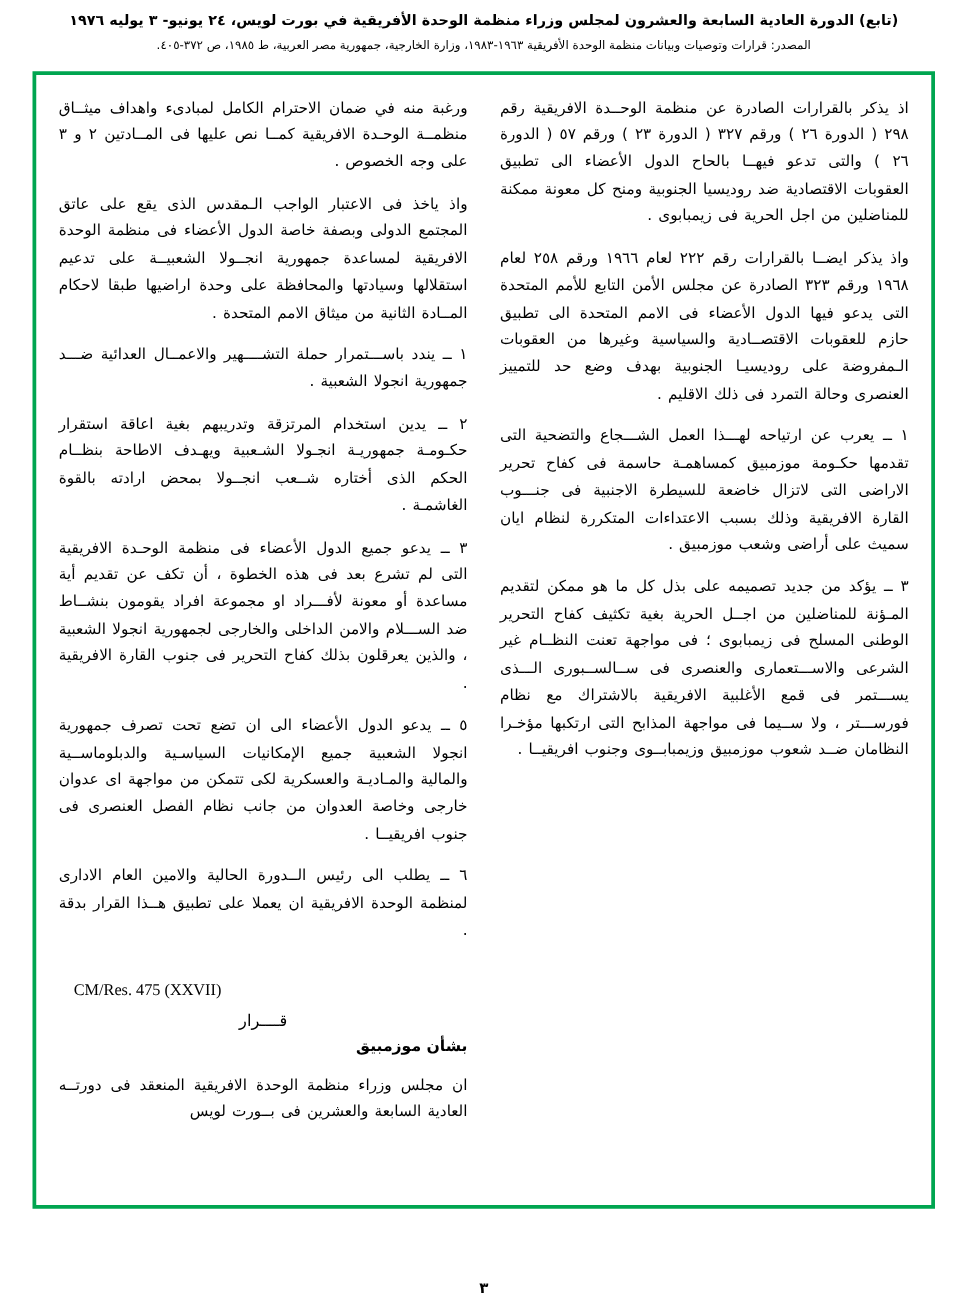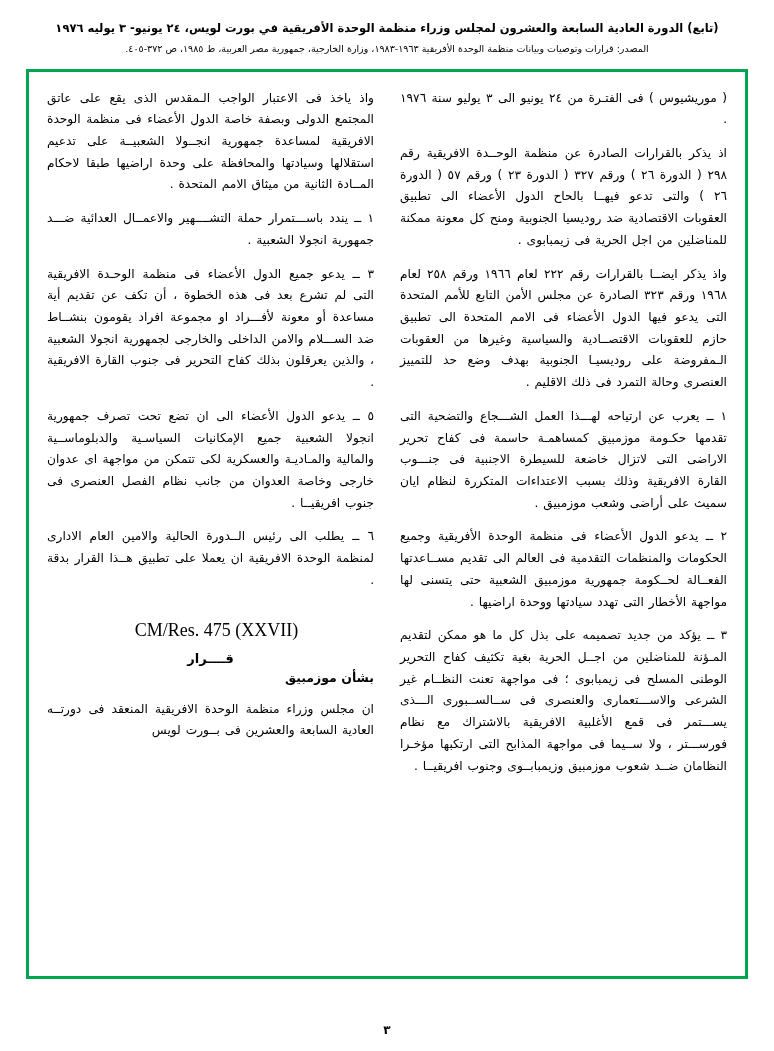--- a/index.html
+++ b/index.html
@@ -12,21 +12,21 @@
     height: 1051px;
     font-family: "DejaVu Sans", "Liberation Sans", sans-serif;
     color: #000000;
     position: relative;
     overflow: hidden;
   }
   .page {
     width: 774px;
     height: 1051px;
     box-sizing: border-box;
-    padding: 20px 26px 10px 26px;
+    padding: 8px 26px 10px 26px;
     position: relative;
   }
   .header {
     text-align: center;
     direction: rtl;
   }
   .header-title {
     font-size: 11.5px;
     font-weight: bold;
     line-height: 1.5;
@@ -64,28 +64,28 @@
     text-align: justify;
     text-align-last: right;
     direction: rtl;
     word-spacing: 1px;
   }
   p.par.bold {
     font-weight: bold;
   }
   .res-code {
     margin: 28px 0 10px 12px;
-    font-size: 18px;
+    font-size: 13px;
     direction: ltr;
-    text-align: center;
+    text-align: left;
     font-family: "Liberation Serif", "DejaVu Serif", serif;
   }
   .res-title {
     text-align: center;
-    font-weight: bold;
+    font-weight: normal;
     font-size: 13px;
     margin: 10px 0 4px 0;
     letter-spacing: 2px;
   }
   .res-sub {
     text-align: right;
     font-weight: bold;
     font-size: 12.5px;
     margin: 0 0 14px 0;
   }
@@ -106,31 +106,31 @@
 
   <div class="header">
     <div class="header-title">(تابع) الدورة العادية السابعة والعشرون لمجلس وزراء منظمة الوحدة الأفريقية في بورت لويس، ٢٤ يونيو- ٣ يوليه ١٩٧٦</div>
     <div class="header-source">المصدر: قرارات وتوصيات وبيانات منظمة الوحدة الأفريقية ١٩٦٣-١٩٨٣، وزارة الخارجية، جمهورية مصر العربية، ط ١٩٨٥، ص ٣٧٢-٤٠٥.</div>
   </div>
 
   <div class="frame">
     <div class="columns">
 
       <div class="col">
-        <p class="par">( موريشيوس ) فى الفتـرة من ٢٤ يونيو الى ٣ يوليو سنة ١٩٧٦ .</p>
         <p class="par">اذ يذكر بالقرارات الصادرة عن منظمة الوحــدة الافريقية رقم ٢٩٨ ( الدورة ٢٦ ) ورقم ٣٢٧ ( الدورة ٢٣ ) ورقم ٥٧ ( الدورة ٢٦ ) والتى تدعو فيهــا بالحاح الدول الأعضاء الى تطبيق العقوبات الاقتصادية ضد روديسيا الجنوبية ومنح كل معونة ممكنة للمناضلين من اجل الحرية فى زيمبابوى .</p>
         <p class="par">واذ يذكر ايضــا بالقرارات رقم ٢٢٢ لعام ١٩٦٦ ورقم ٢٥٨ لعام ١٩٦٨ ورقم ٣٢٣ الصادرة عن مجلس الأمن التابع للأمم المتحدة التى يدعو فيها الدول الأعضاء فى الامم المتحدة الى تطبيق حازم للعقوبات الاقتصــادية والسياسية وغيرها من العقوبات الـمفروضة على روديسيـا الجنوبية بهدف وضع حد للتمييز العنصرى وحالة التمرد فى ذلك الاقليم .</p>
         <p class="par">١ ــ يعرب عن ارتياحه لهـــذا العمل الشـــجاع والتضحية التى تقدمها حكـومة موزمبيق كمساهمـة حاسمة فى كفاح تحرير الاراضى التى لاتزال خاضعة للسيطرة الاجنبية فى جنـــوب القارة الافريقية وذلك بسبب الاعتداءات المتكررة لنظام ايان سميث على أراضى وشعب موزمبيق .</p>
-        <p class="par">٢ ــ يدعو الدول الأعضاء فى منظمة الوحدة الأفريقية وجميع الحكومات والمنظمات التقدمية فى العالم الى تقديم مســاعدتها الفعــالة لحــكومة جمهورية موزمبيق الشعبية حتى يتسنى لها مواجهة الأخطار التى تهدد سيادتها ووحدة اراضيها .</p>
         <p class="par">٣ ــ يؤكد من جديد تصميمه على بذل كل ما هو ممكن لتقديم المـؤنة للمناضلين من اجــل الحرية بغية تكثيف كفاح التحرير الوطنى المسلح فى زيمبابوى ؛ فى مواجهة تعنت النظــام غير الشرعى والاســـتعمارى والعنصرى فى ســالســبورى الـــذى يســـتمر فى قمع الأغلبية الافريقية بالاشتراك مع نظام فورســـتر ، ولا ســيما فى مواجهة المذابح التى ارتكبها مؤخـرا النظامان ضــد شعوب موزمبيق وزيمبابــوى وجنوب افريقيــا .</p>
       </div>
 
       <div class="col">
+        <p class="par">ورغبة منه في ضمان الاحترام الكامل لمبادىء واهداف ميثــاق منظمــة الوحـدة الافريقية كمــا نص عليها فى المــادتين ٢ و ٣ على وجه الخصوص .</p>
         <p class="par">واذ ياخذ فى الاعتبار الواجب الـمقدس الذى يقع على عاتق المجتمع الدولى وبصفة خاصة الدول الأعضاء فى منظمة الوحدة الافريقية لمساعدة جمهورية انجــولا الشعبيــة على تدعيم استقلالها وسيادتها والمحافظة على وحدة اراضيها طبقا لاحكام المــادة الثانية من ميثاق الامم المتحدة .</p>
         <p class="par">١ ــ يندد باســـتمرار حملة التشــــهير والاعمــال العدائية ضـــد جمهورية انجولا الشعبية .</p>
+        <p class="par">٢ ــ يدين استخدام المرتزقة وتدريبهم بغية اعاقة استقرار حكـومـة جمهوريـة انجـولا الشـعبية ويهـدف الاطاحة بنظــام الحكم الذى أختاره شــعب انجــولا بمحض ارادته بالقوة الغاشمـة .</p>
         <p class="par">٣ ــ يدعو جميع الدول الأعضاء فى منظمة الوحـدة الافريقية التى لم تشرع بعد فى هذه الخطوة ، أن تكف عن تقديم أية مساعدة أو معونة لأفـــراد او مجموعة افراد يقومون بنشــاط ضد الســـلام والامن الداخلى والخارجى لجمهورية انجولا الشعبية ، والذين يعرقلون بذلك كفاح التحرير فى جنوب القارة الافريقية .</p>
         <p class="par">٥ ــ يدعو الدول الأعضاء الى ان تضع تحت تصرف جمهورية انجولا الشعبية جميع الإمكانيات السياسـية والدبلوماســية والمالية والمـاديـة والعسكرية لكى تتمكن من مواجهة اى عدوان خارجى وخاصة العدوان من جانب نظام الفصل العنصرى فى جنوب افريقيــا .</p>
         <p class="par">٦ ــ يطلب الى رئيس الــدورة الحالية والامين العام الادارى لمنظمة الوحدة الافريقية ان يعملا على تطبيق هــذا القرار بدقة .</p>
 
         <div class="res-code">CM/Res. 475 (XXVII)</div>
         <div class="res-title">قــــرار</div>
         <div class="res-sub">بشأن موزمبيق</div>
         <p class="par">ان مجلس وزراء منظمة الوحدة الافريقية المنعقد فى دورتــه العادية السابعة والعشرين فى بــورت لويس</p>
       </div>
 

